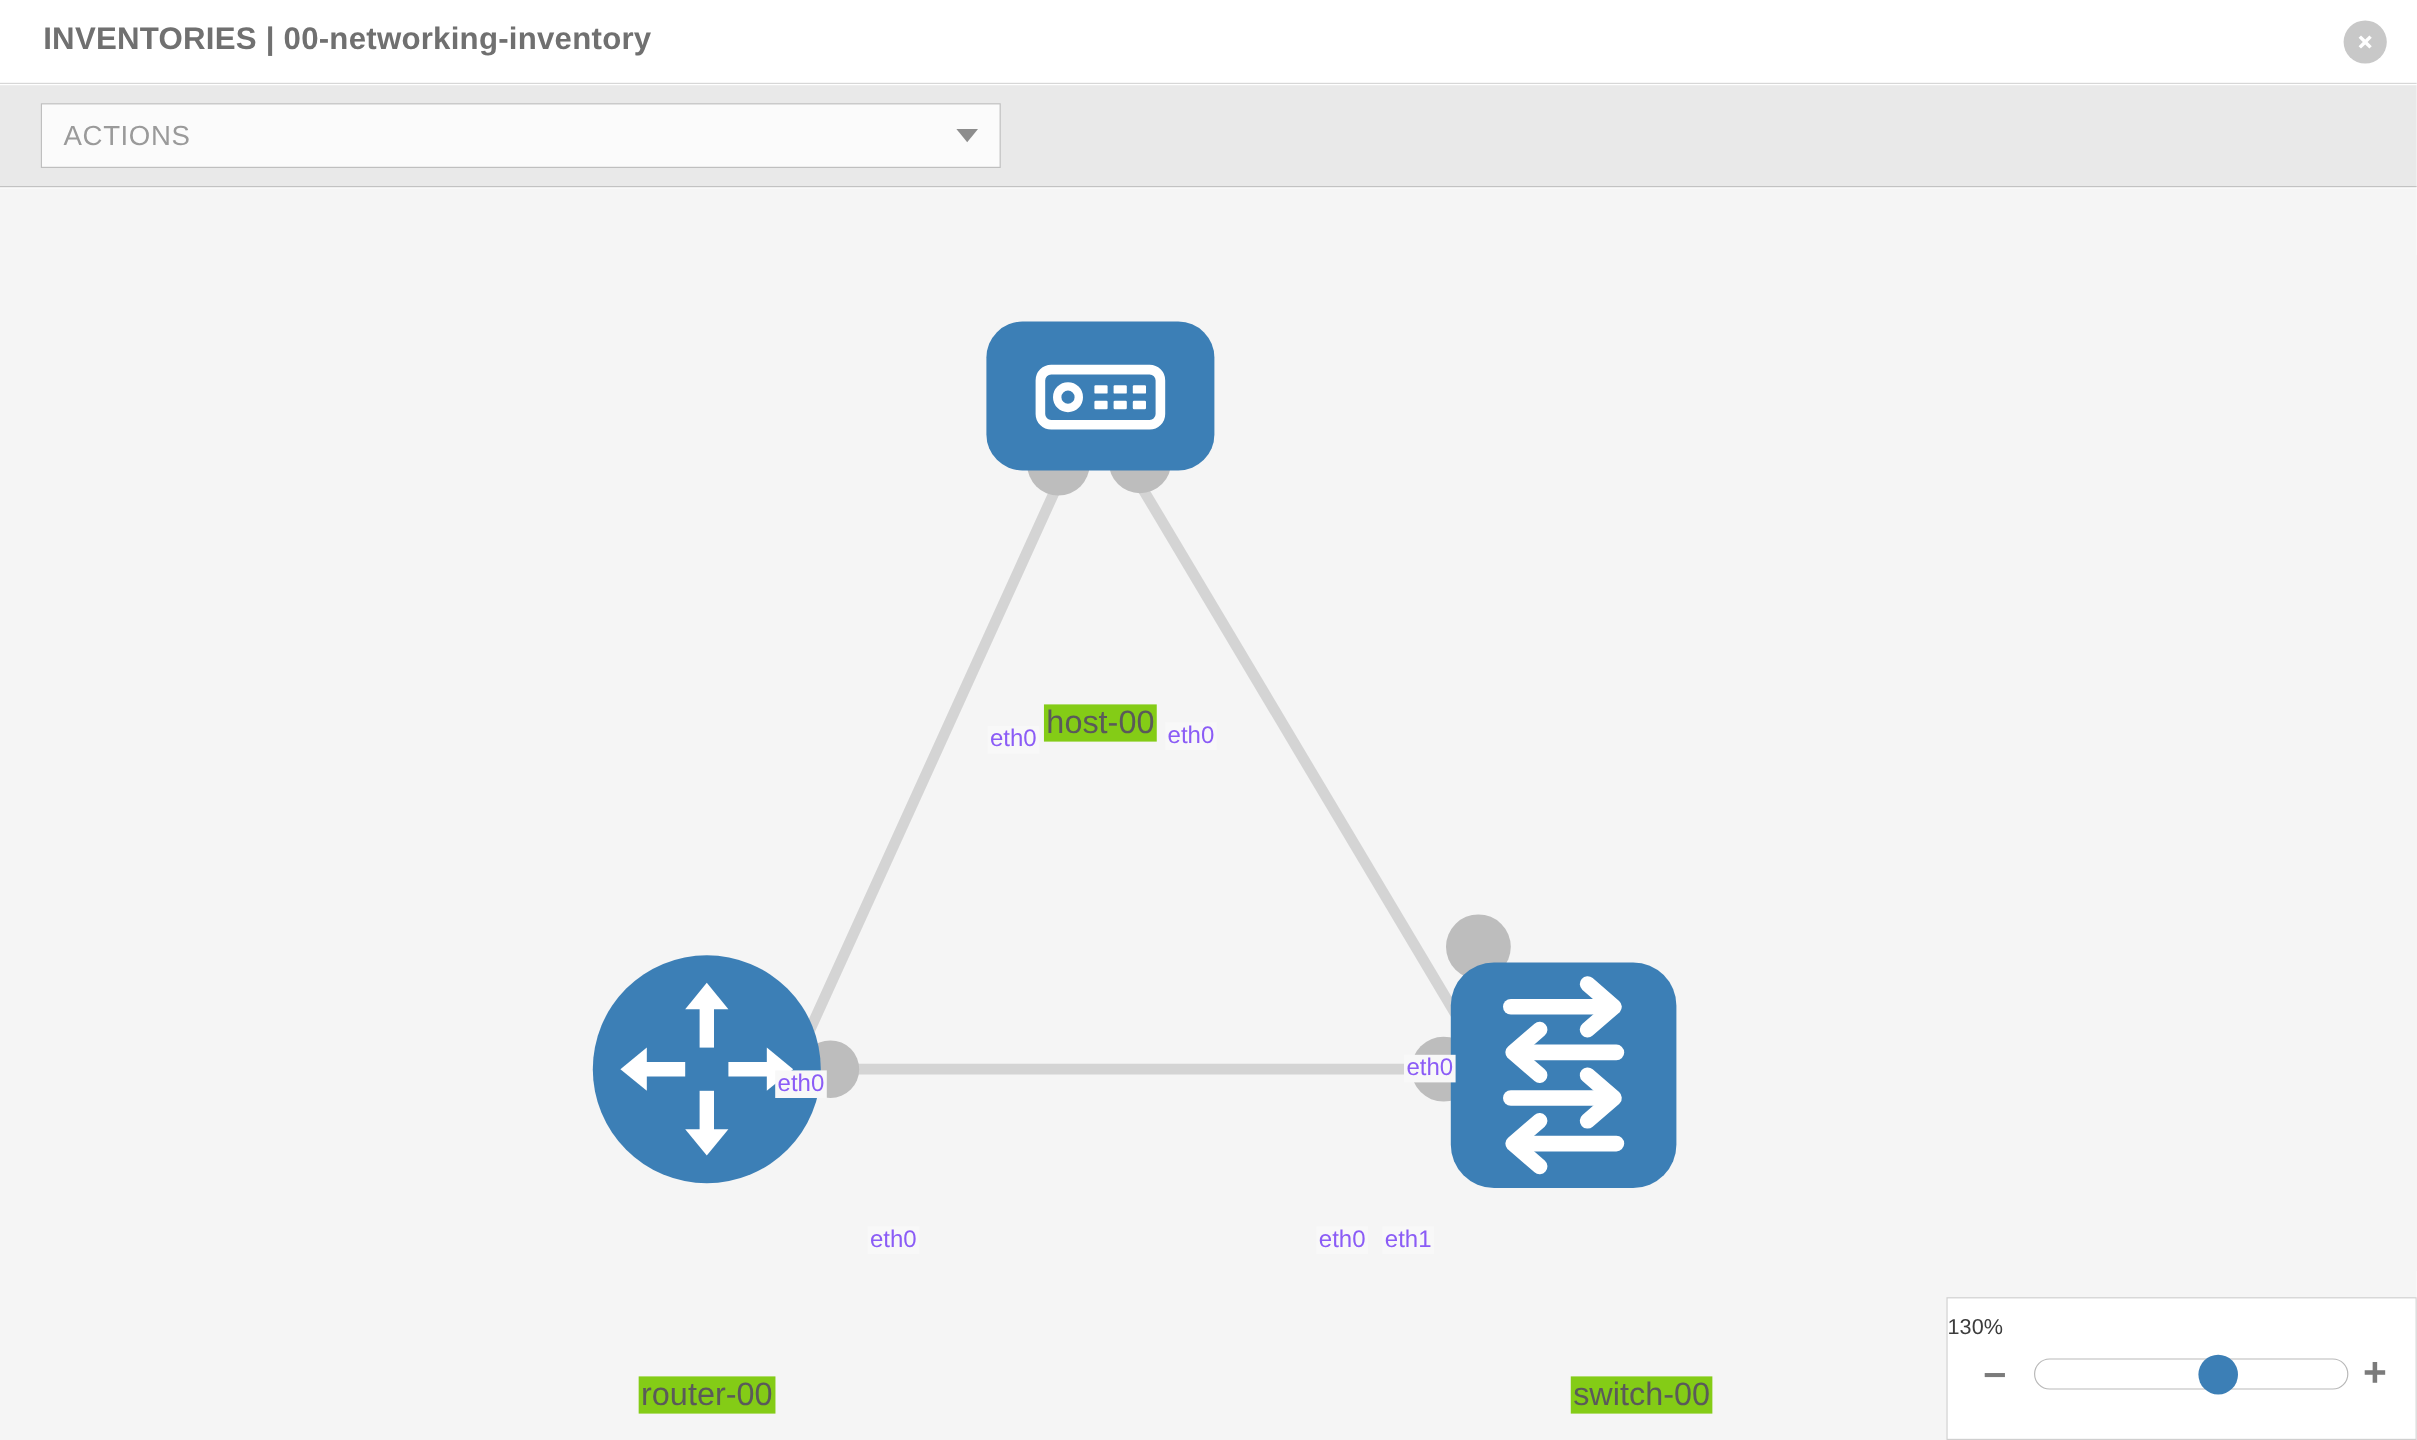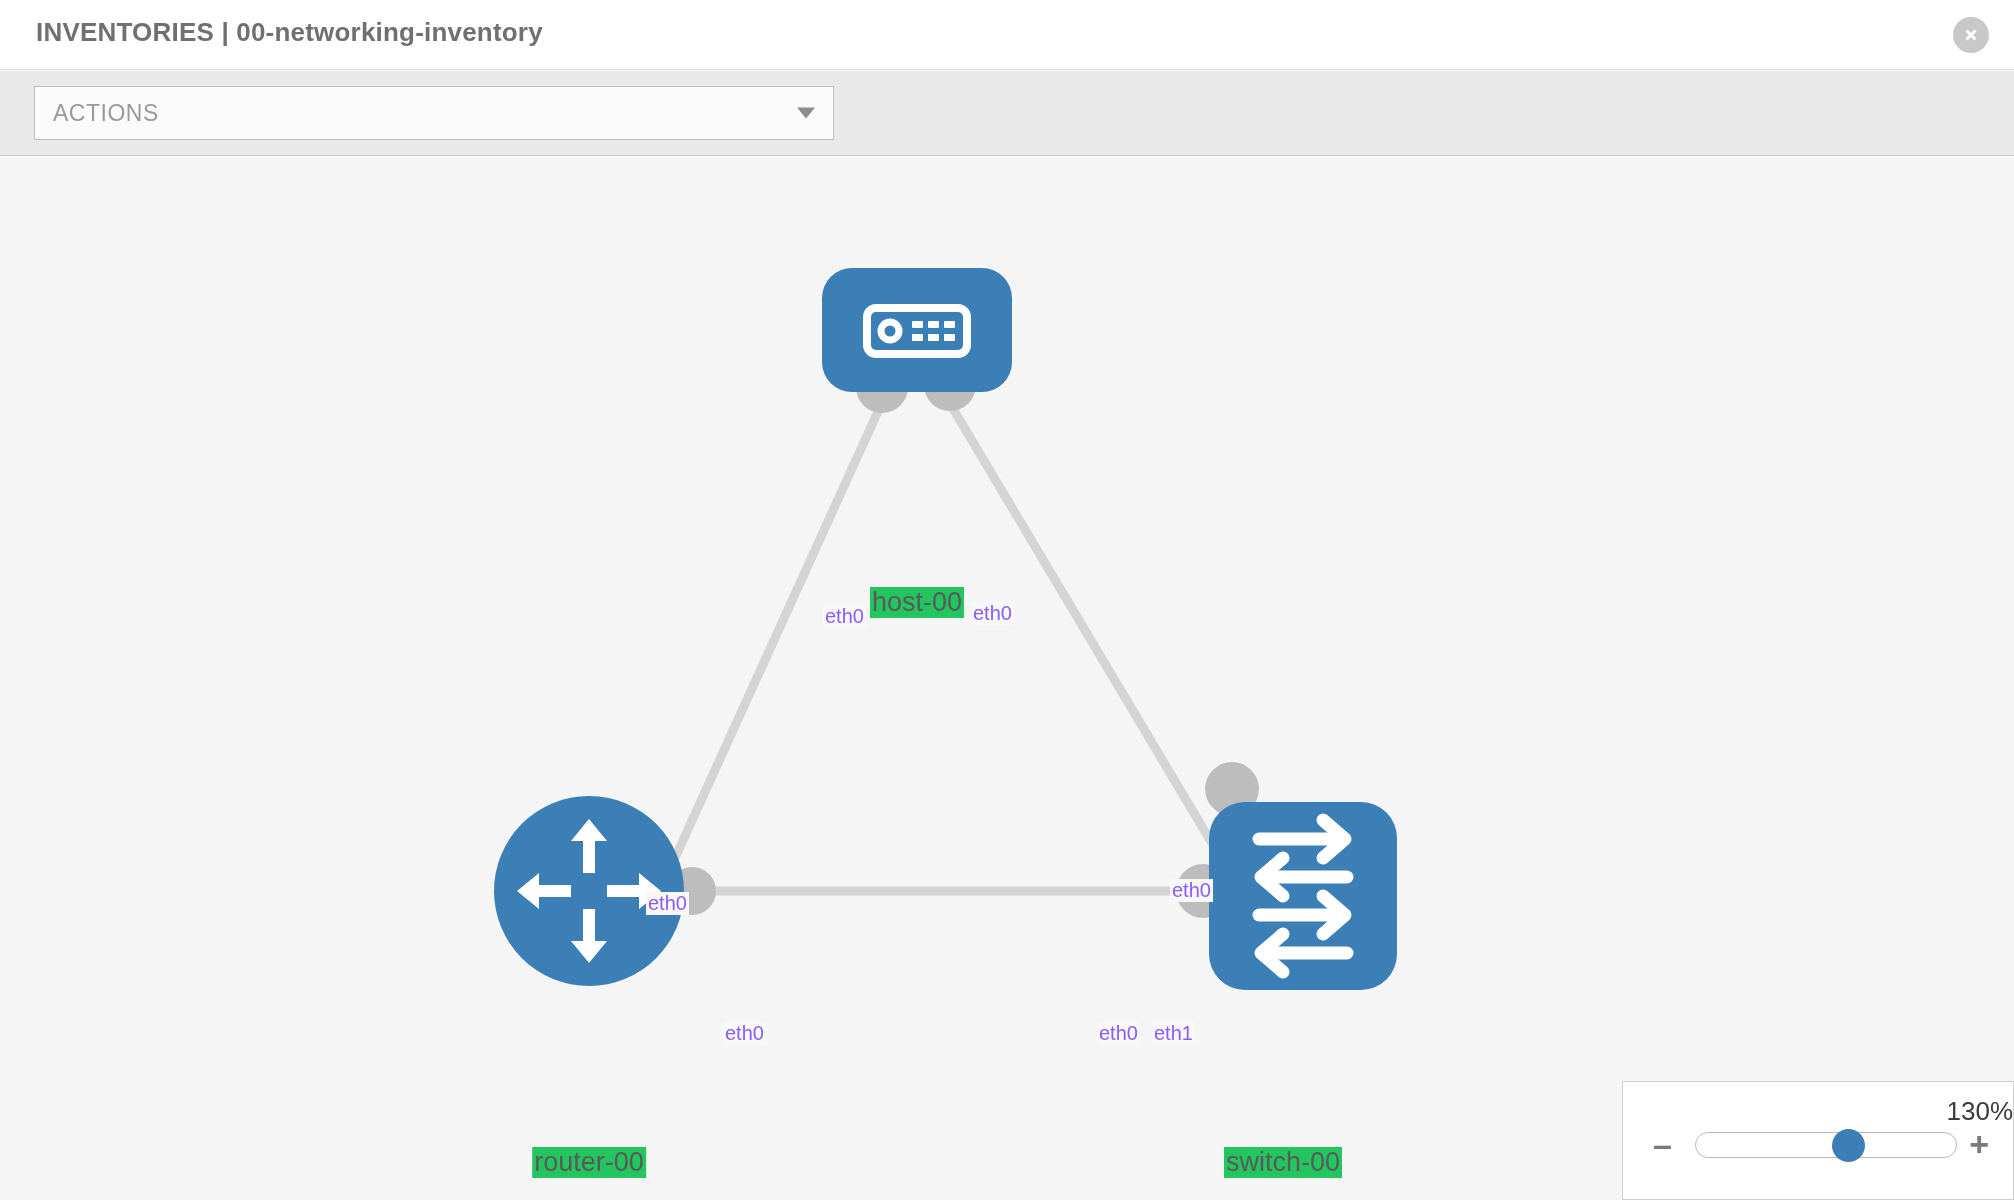--- a/index.html
+++ b/index.html
@@ -84,21 +84,21 @@
     background: #f5f5f5;
     overflow: hidden;
   }
   #topology { position: absolute; left: 0; top: 0; }
 
   
   .node-label {
     position: absolute;
     font-size: 27px;
     color: #5a5a5a;
-    background: #22c55e;
+    background: #84cc16;
     white-space: nowrap;
     transform: translateX(-50%);
     padding: 0 2px;
   }
   .port-label {
     position: absolute;
     font-size: 20px;
     color: #8b5cf6;
     background: #f8f8f8;
     white-space: nowrap;
@@ -108,22 +108,22 @@
   
   .zoom-panel {
     position: absolute;
     left: 1622px; top: 1081px;
     width: 392px; height: 119px;
     background: #ffffff;
     border: 1px solid #cfcfcf;
   }
   .zoom-value {
     position: absolute; top: 14px; left: 0; width: 100%;
-    text-align: right;
-    font-size: 26px;
+    text-align: left;
+    font-size: 18px;
     color: #3c3c3c;
   }
   .zoom-minus, .zoom-plus {
     position: absolute; top: 47px;
     color: #7b7b7b;
     font-size: 34px;
     line-height: 30px;
     font-weight: bold;
     cursor: pointer;
     user-select: none;
@@ -252,21 +252,21 @@
           <g transform="translate(0,57)">
             <line x1="44" y1="0" x2="-38" y2="0"></line>
             <polyline points="-20,-19 -42,0 -20,19"></polyline>
           </g>
         </g>
       </g>
     </svg>
 
     <div class="node-label" style="left:917px; top:430px;">host-00</div>
     <div class="node-label" style="left:589px; top:990px;">router-00</div>
-    <div class="node-label" style="left:1283px; top:990px;">switch-00</div>
+    <div class="node-label" style="left:1368px; top:990px;">switch-00</div>
 
     <div class="port-label" style="left:823px; top:448px;">eth0</div>
     <div class="port-label" style="left:971px; top:445px;">eth0</div>
     <div class="port-label" style="left:646px; top:735px;">eth0</div>
     <div class="port-label" style="left:1170px; top:722px;">eth0</div>
     <div class="port-label" style="left:723px; top:865px;">eth0</div>
     <div class="port-label" style="left:1097px; top:865px;">eth0</div>
     <div class="port-label" style="left:1152px; top:865px;">eth1</div>
   </div>
 

